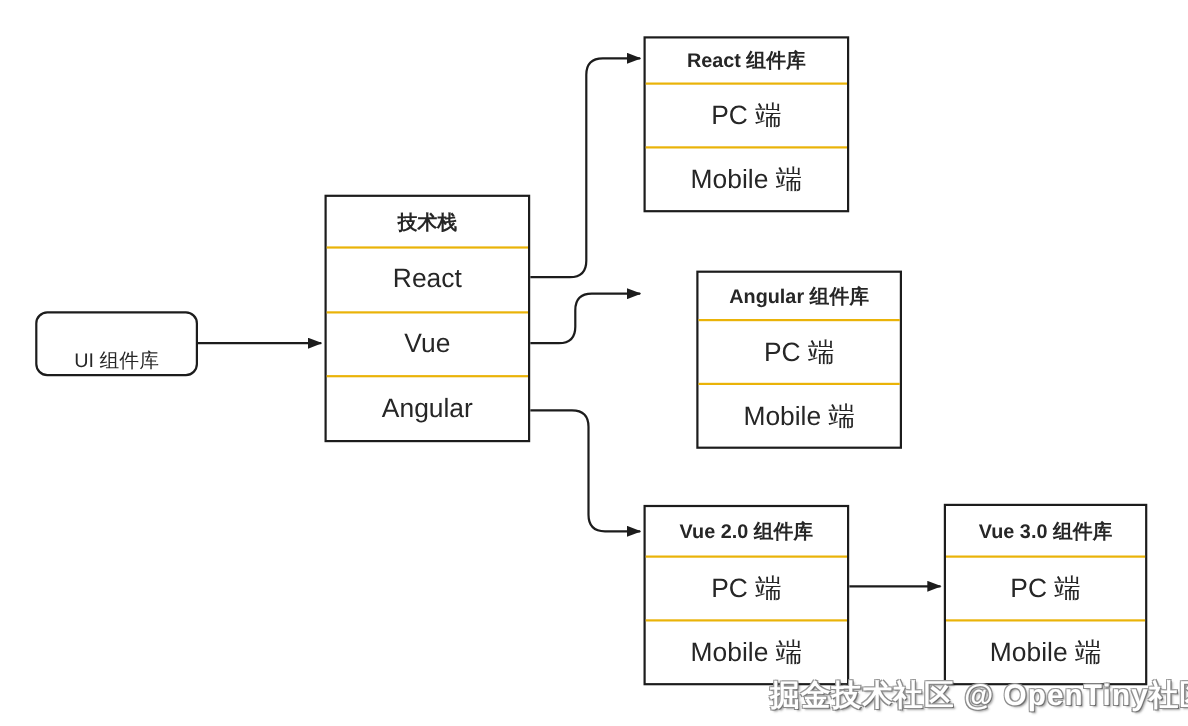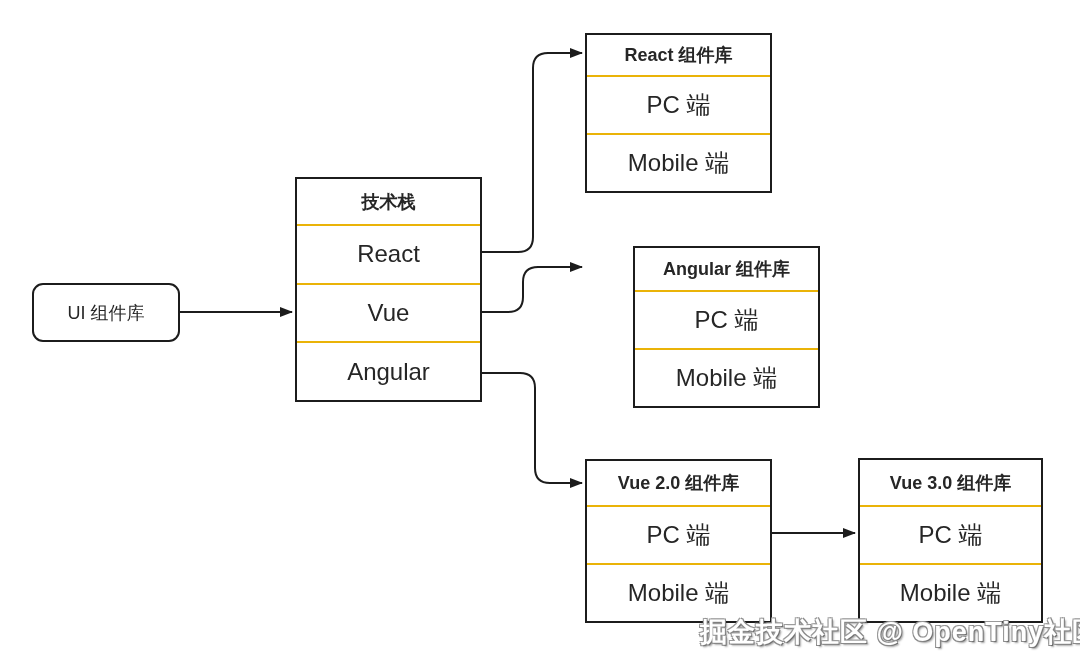--- a/index.html
+++ b/index.html
@@ -24,21 +24,21 @@
   .node {
     position: absolute;
     box-sizing: border-box;
     border: 2px solid #1c1c1c;
     background: #ffffff;
     color: #262626;
   }
   .node-rounded {
     border-radius: 11px;
     display: flex;
-    align-items: center;
+    align-items: flex-end;
     justify-content: center;
     font-size: 18px;
   }
   .node-table {
     display: flex;
     flex-direction: column;
   }
   .node-table .tbl-header {
     display: flex;
     align-items: center;

